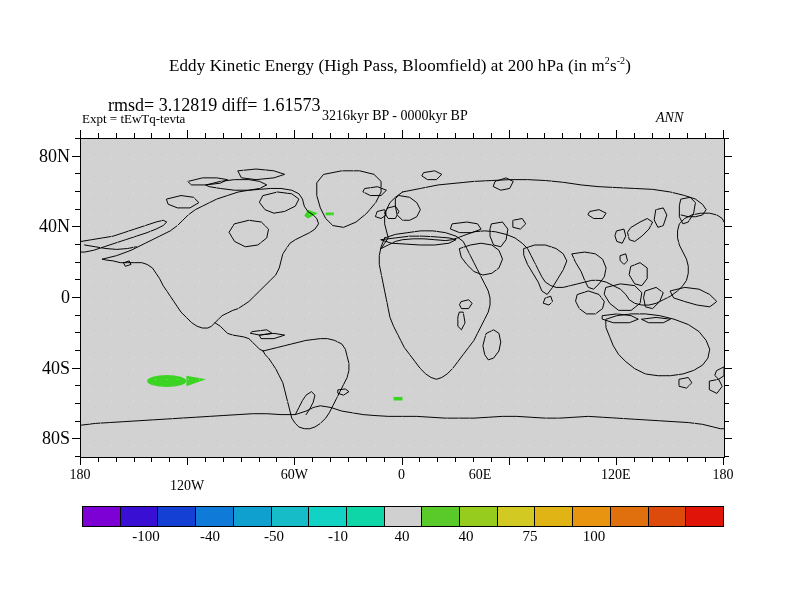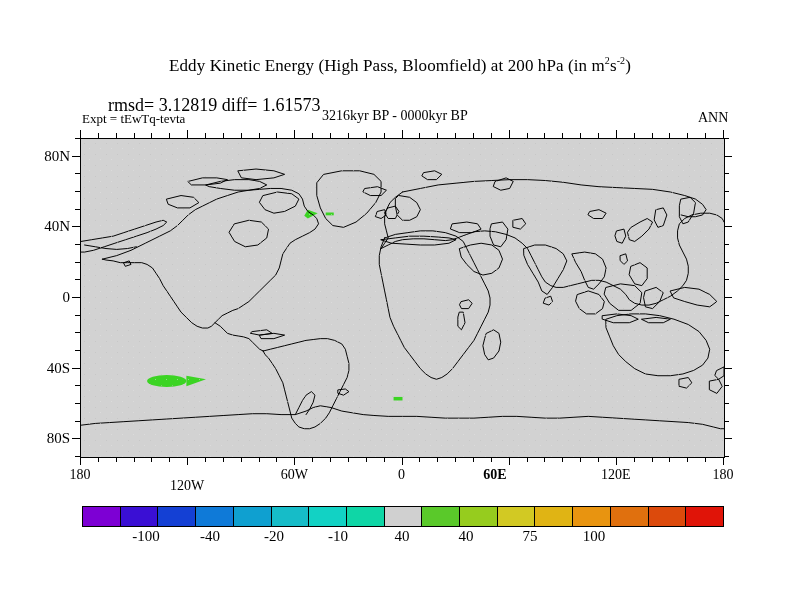--- a/index.html
+++ b/index.html
@@ -49,24 +49,25 @@
   }
   #period-line {
     position: absolute;
     left: 322px;
     top: 108px;
     font-size: 14px;
     white-space: nowrap;
   }
   #season-label {
     position: absolute;
-    left: 698px;
+    left: 656px;
     top: 110px;
     font-size: 14px;
     white-space: nowrap;
+    font-style: italic;
   }
 
   
   #map-frame {
     position: absolute;
     left: 80px;
     top: 138px;
     width: 643px;
     height: 318px;
     background: #d2d2d2;
@@ -100,21 +101,21 @@
   
   .axis-label-x {
     position: absolute;
     font-size: 14px;
     text-align: center;
     transform: translateX(-50%);
     white-space: nowrap;
   }
   .axis-label-y {
     position: absolute;
-    font-size: 15px;
+    font-size: 18px;
     text-align: right;
     transform: translateY(-50%);
     white-space: nowrap;
   }
 
   
   #colorbar {
     position: absolute;
     left: 82px;
     top: 506px;
@@ -475,21 +476,21 @@
     <div class="tick" style="left: 72px; top: 156px; width: 8px; height: 1px;"></div>
     <div class="tick" style="left: 724px; top: 156px; width: 8px; height: 1px;"></div>
     <div class="tick" style="left: 75px; top: 138px; width: 5px; height: 1px;"></div>
     <div class="tick" style="left: 724px; top: 138px; width: 5px; height: 1px;"></div>
   </div>
 <div id="axis-labels-layer">
     <div class="axis-label-x" style="left: 80px; top: 467px;">180</div>
     <div class="axis-label-x" style="left: 187.167px; top: 478px;">120W</div>
     <div class="axis-label-x" style="left: 294.333px; top: 467px;">60W</div>
     <div class="axis-label-x" style="left: 401.5px; top: 467px;">0</div>
-    <div class="axis-label-x" style="left: 495px; top: 467px; font-weight: bold;">60E</div>
+    <div class="axis-label-x" style="left: 480px; top: 467px;">60E</div>
     <div class="axis-label-x" style="left: 615.833px; top: 467px; font-family: Liberation Serif, serif;">120E</div>
     <div class="axis-label-x" style="left: 723px; top: 467px;">180</div>
     <div class="axis-label-y" style="left: 22px; width: 48px; top: 155.667px;">80N</div>
     <div class="axis-label-y" style="left: 22px; width: 48px; top: 226.333px;">40N</div>
     <div class="axis-label-y" style="left: 22px; width: 48px; top: 297px;">0</div>
     <div class="axis-label-y" style="left: 22px; width: 48px; top: 367.667px;">40S</div>
     <div class="axis-label-y" style="left: 22px; width: 48px; top: 438.333px;">80S</div>
   </div>
 
 <div id="colorbar">
@@ -507,19 +508,19 @@
     <div class="cb-cell" style="background: rgb(210, 201, 35);"></div>
     <div class="cb-cell" style="background: rgb(224, 180, 20);"></div>
     <div class="cb-cell" style="background: rgb(232, 148, 16);"></div>
     <div class="cb-cell" style="background: rgb(224, 112, 14);"></div>
     <div class="cb-cell" style="background: rgb(220, 74, 12);"></div>
     <div class="cb-cell" style="background: rgb(224, 20, 8);"></div>
   </div>
 <div id="colorbar-labels-layer">
     <div class="cb-label" style="left: 146px;">-100</div>
     <div class="cb-label" style="left: 210px;">-40</div>
-    <div class="cb-label" style="left: 274px;">-20</div>
+    <div class="cb-label" style="left: 274px;">-50</div>
     <div class="cb-label" style="left: 338px;">-10</div>
     <div class="cb-label" style="left: 402px;">40</div>
     <div class="cb-label" style="left: 466px;">40</div>
     <div class="cb-label" style="left: 530px;">75</div>
     <div class="cb-label" style="left: 594px;">100</div>
   </div>
 
 </body></html>

